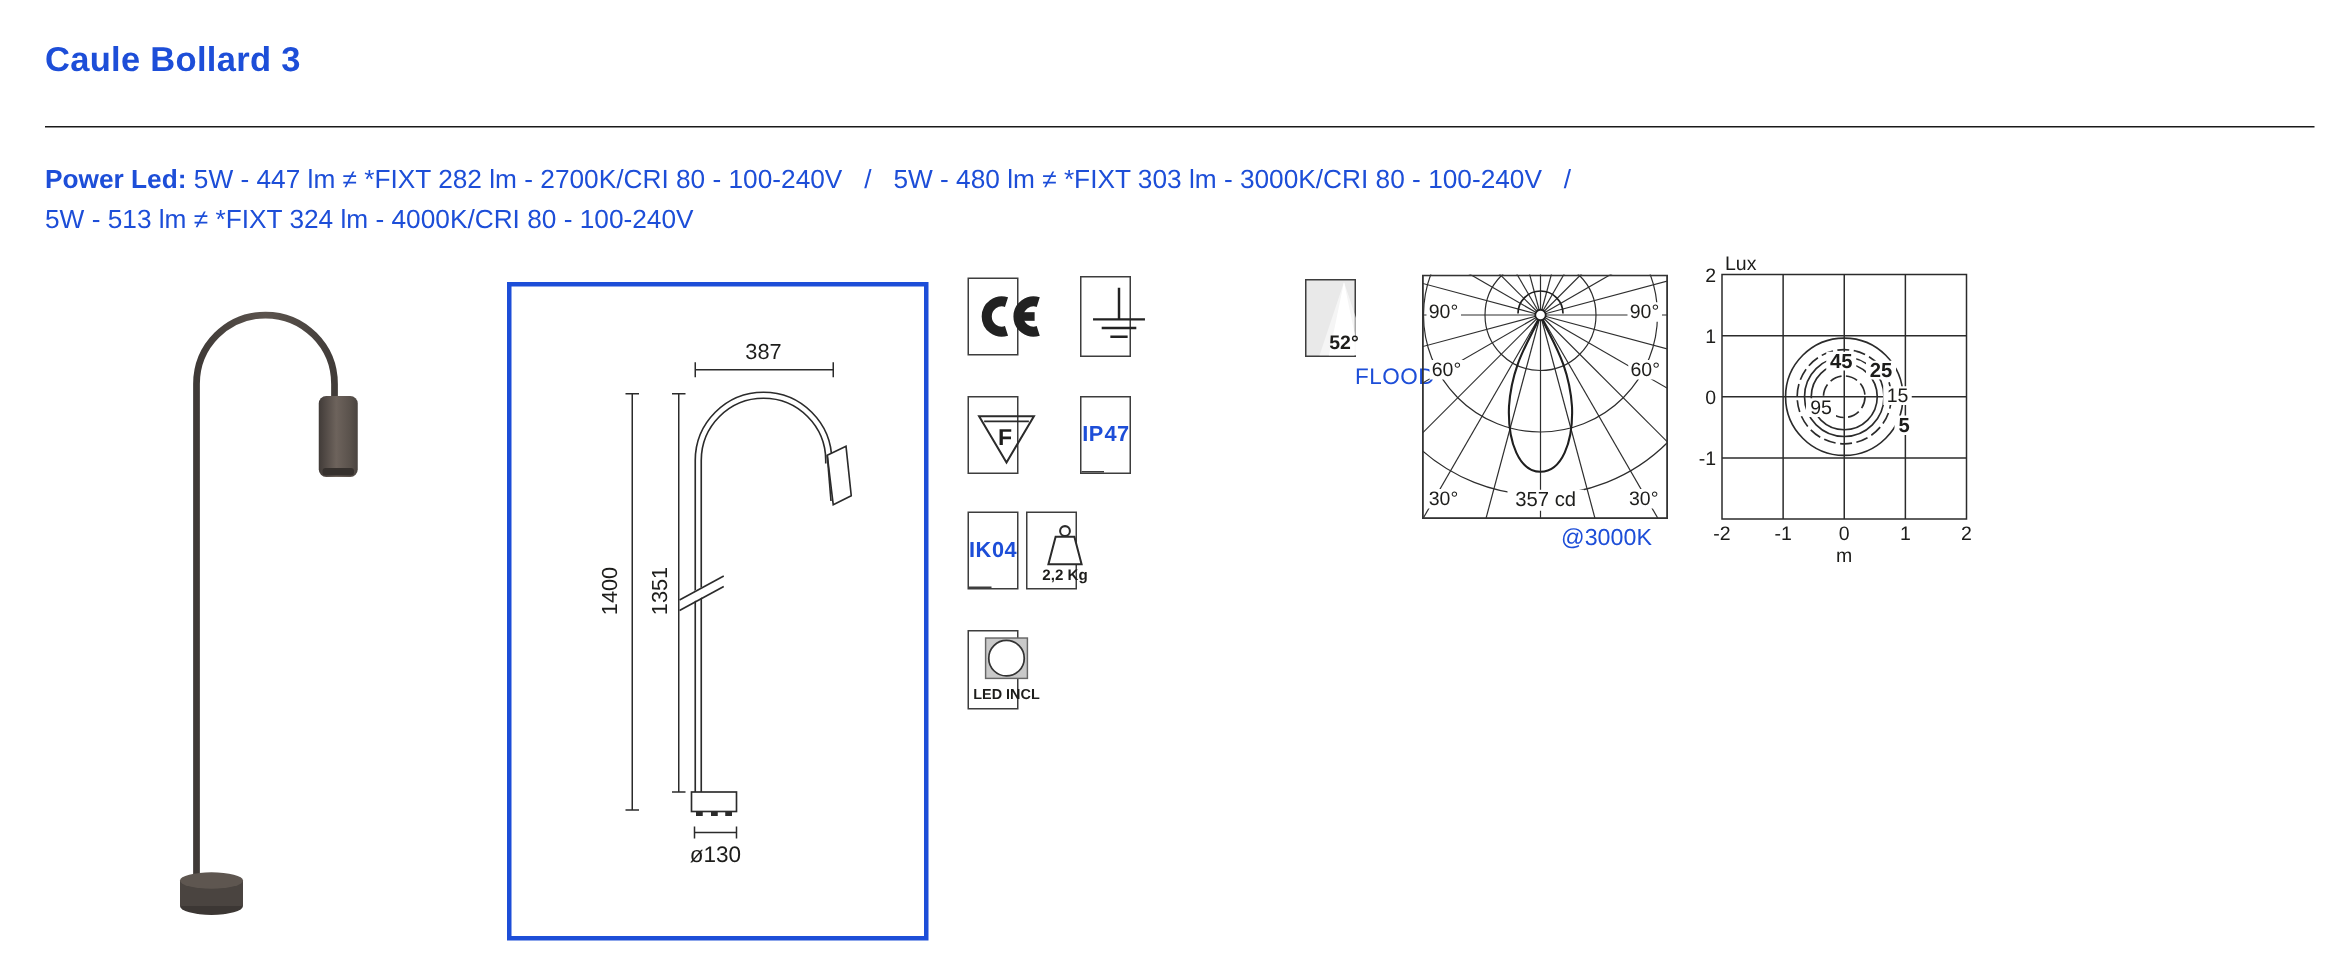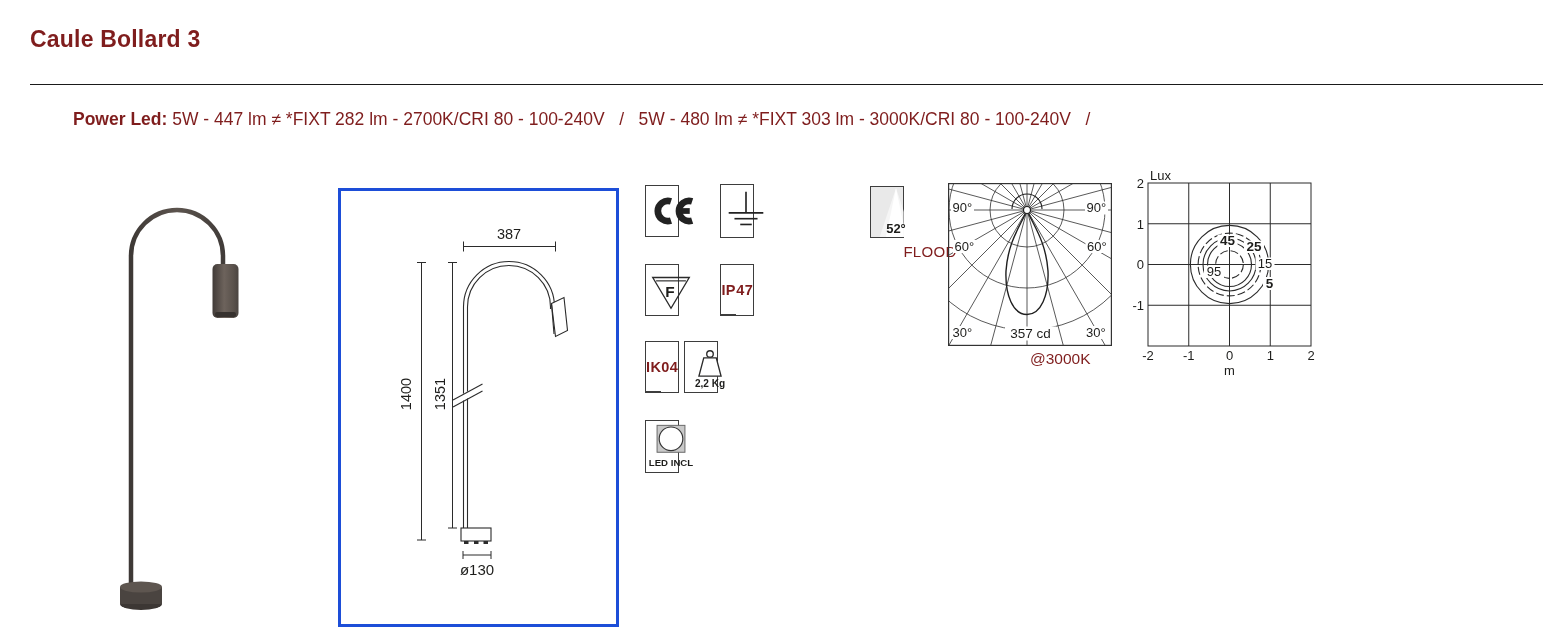--- a/index.html
+++ b/index.html
@@ -1,44 +1,45 @@
 <!DOCTYPE html>
 <html><head>
 <meta charset="utf-8">
 <style>
   html,body{margin:0;padding:0;background:#fff;}
   #page{position:relative;width:1565px;height:636px;background:#fff;overflow:hidden;
-        font-family:"Liberation Sans",sans-serif;color:#7f1d1d;}
+        font-family:"Liberation Sans",sans-serif;color:#1d4ed8;}
   .abs{position:absolute;}
   #page-title{left:30px;top:26px;font-size:23px;font-weight:bold;letter-spacing:.2px;}
   #rule{left:30px;top:84px;width:1513px;height:1px;background:#1a1a1a;}
   #specs{left:30px;top:106px;font-size:17.5px;line-height:27px;white-space:nowrap;}
-  #specs b{font-weight:bold;margin-left:43px;}
+  #specs b{font-weight:bold;}
   .icon-box{position:absolute;width:34px;height:52px;border:1.2px solid #3d3d3d;
             background:#fff;box-sizing:border-box;font-weight:bold;}
   .rating-box{display:flex;flex-direction:row;}
   .rating-box .cell{flex:1;display:flex;align-items:center;justify-content:center;
             font-size:14.5px;letter-spacing:.3px;}
   .rating-box .cell.top{border-bottom:1.2px solid #3d3d3d;}
   #dimbox{left:338px;top:188px;width:281px;height:439px;border:3px solid #1d4ed8;box-sizing:border-box;}
   svg text{font-family:"Liberation Sans",sans-serif;fill:#1d1d1b;}
   .lbl{font-size:14.5px;}
   #flood-label{left:862px;top:243px;width:68px;text-align:center;font-size:15px;letter-spacing:.3px;margin-left:34px;}
-  #cct-label{left:1030px;top:350px;width:82px;text-align:left;font-size:15.5px;}
+  #cct-label{left:1030px;top:350px;width:82px;text-align:center;font-size:15.5px;}
 </style>
 </head>
 <body>
 
 <div id="page">
 
   <div id="page-title" class="abs">Caule Bollard 3</div>
   <div id="rule" class="abs"></div>
 
   <div id="specs" class="abs">
     <div><b>Power Led:</b><span> 5W - 447 lm ≠ *FIXT 282 lm - 2700K/CRI 80 - 100-240V&nbsp;&nbsp; / &nbsp;&nbsp;5W - 480 lm ≠ *FIXT 303 lm - 3000K/CRI 80 - 100-240V&nbsp;&nbsp; /</span></div>
+    <div>5W - 513 lm ≠ *FIXT 324 lm - 4000K/CRI 80 - 100-240V</div>
   </div>
 
   <svg class="abs" style="left:98px;top:198px" width="160" height="418" viewBox="0 0 160 418">
     <defs>
       <linearGradient id="headg" x1="0" y1="0" x2="1" y2="0">
         <stop offset="0" stop-color="#413b38"></stop>
           <stop offset="0.45" stop-color="#6d635c"></stop>
         <stop offset="0.8" stop-color="#5a524c"></stop>
           <stop offset="1" stop-color="#4a4440"></stop>
       </linearGradient>

